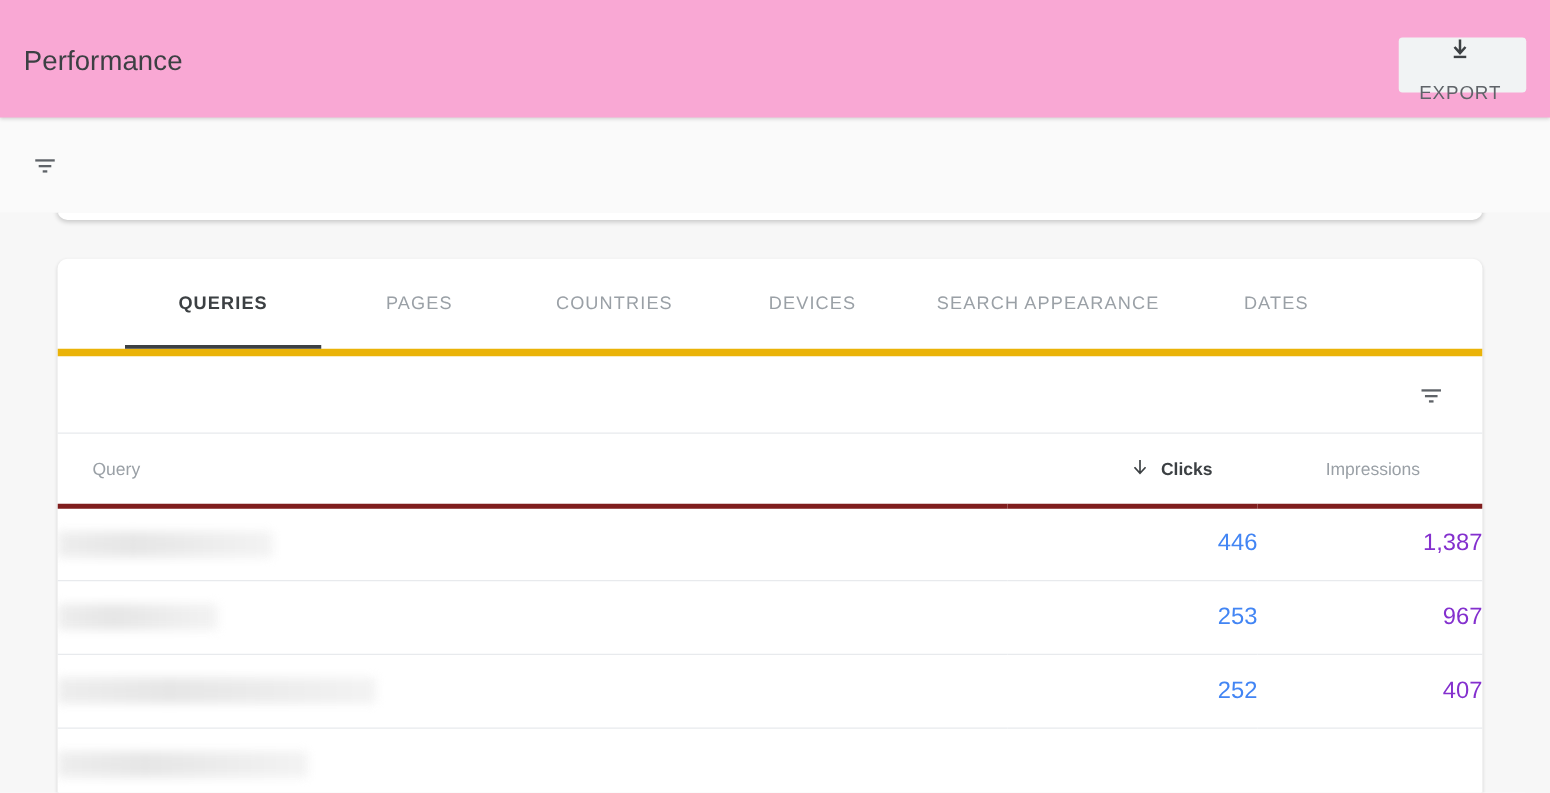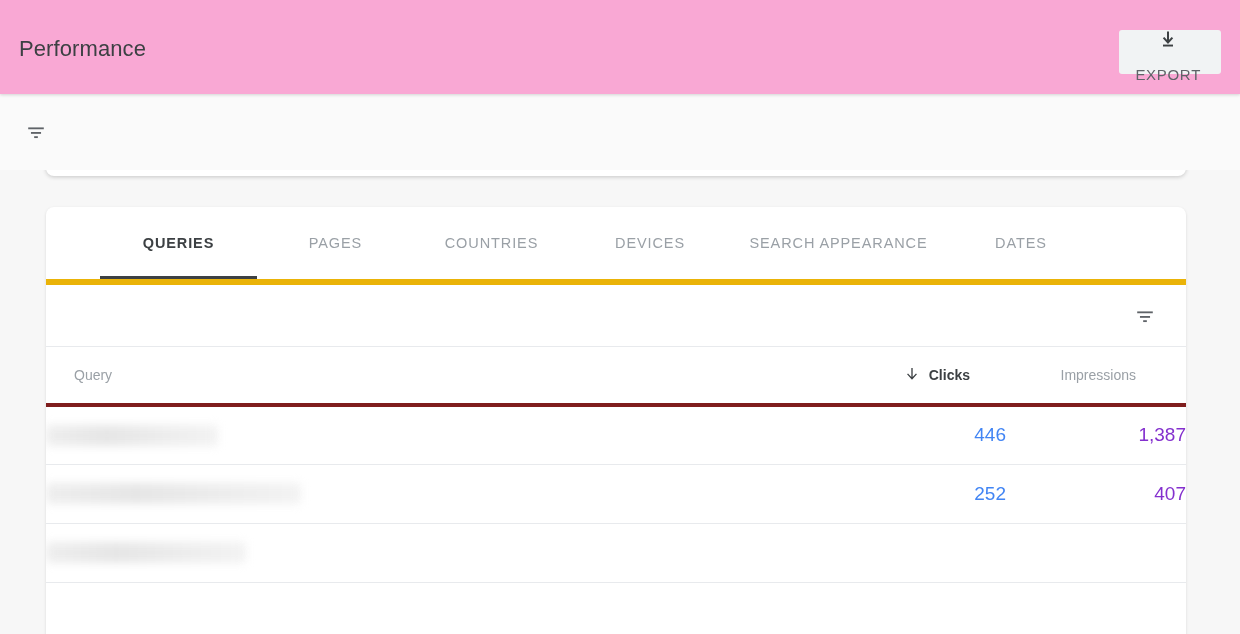--- a/index.html
+++ b/index.html
@@ -297,20 +297,27 @@
       <tbody>
         <tr>
           <td class="cell-query">
             <span class="redacted" style="width:172px"></span>
           </td>
           <td class="cell-clicks">446</td>
           <td class="cell-impr">1,387</td>
         </tr>
         <tr>
           <td class="cell-query">
+            <span class="redacted" style="width:128px"></span>
+          </td>
+          <td class="cell-clicks">253</td>
+          <td class="cell-impr">967</td>
+        </tr>
+        <tr>
+          <td class="cell-query">
             <span class="redacted" style="width:255px"></span>
           </td>
           <td class="cell-clicks">252</td>
           <td class="cell-impr">407</td>
         </tr>
         <tr>
           <td class="cell-query">
             <span class="redacted" style="width:200px"></span>
           </td>
           <td class="cell-clicks"></td>

